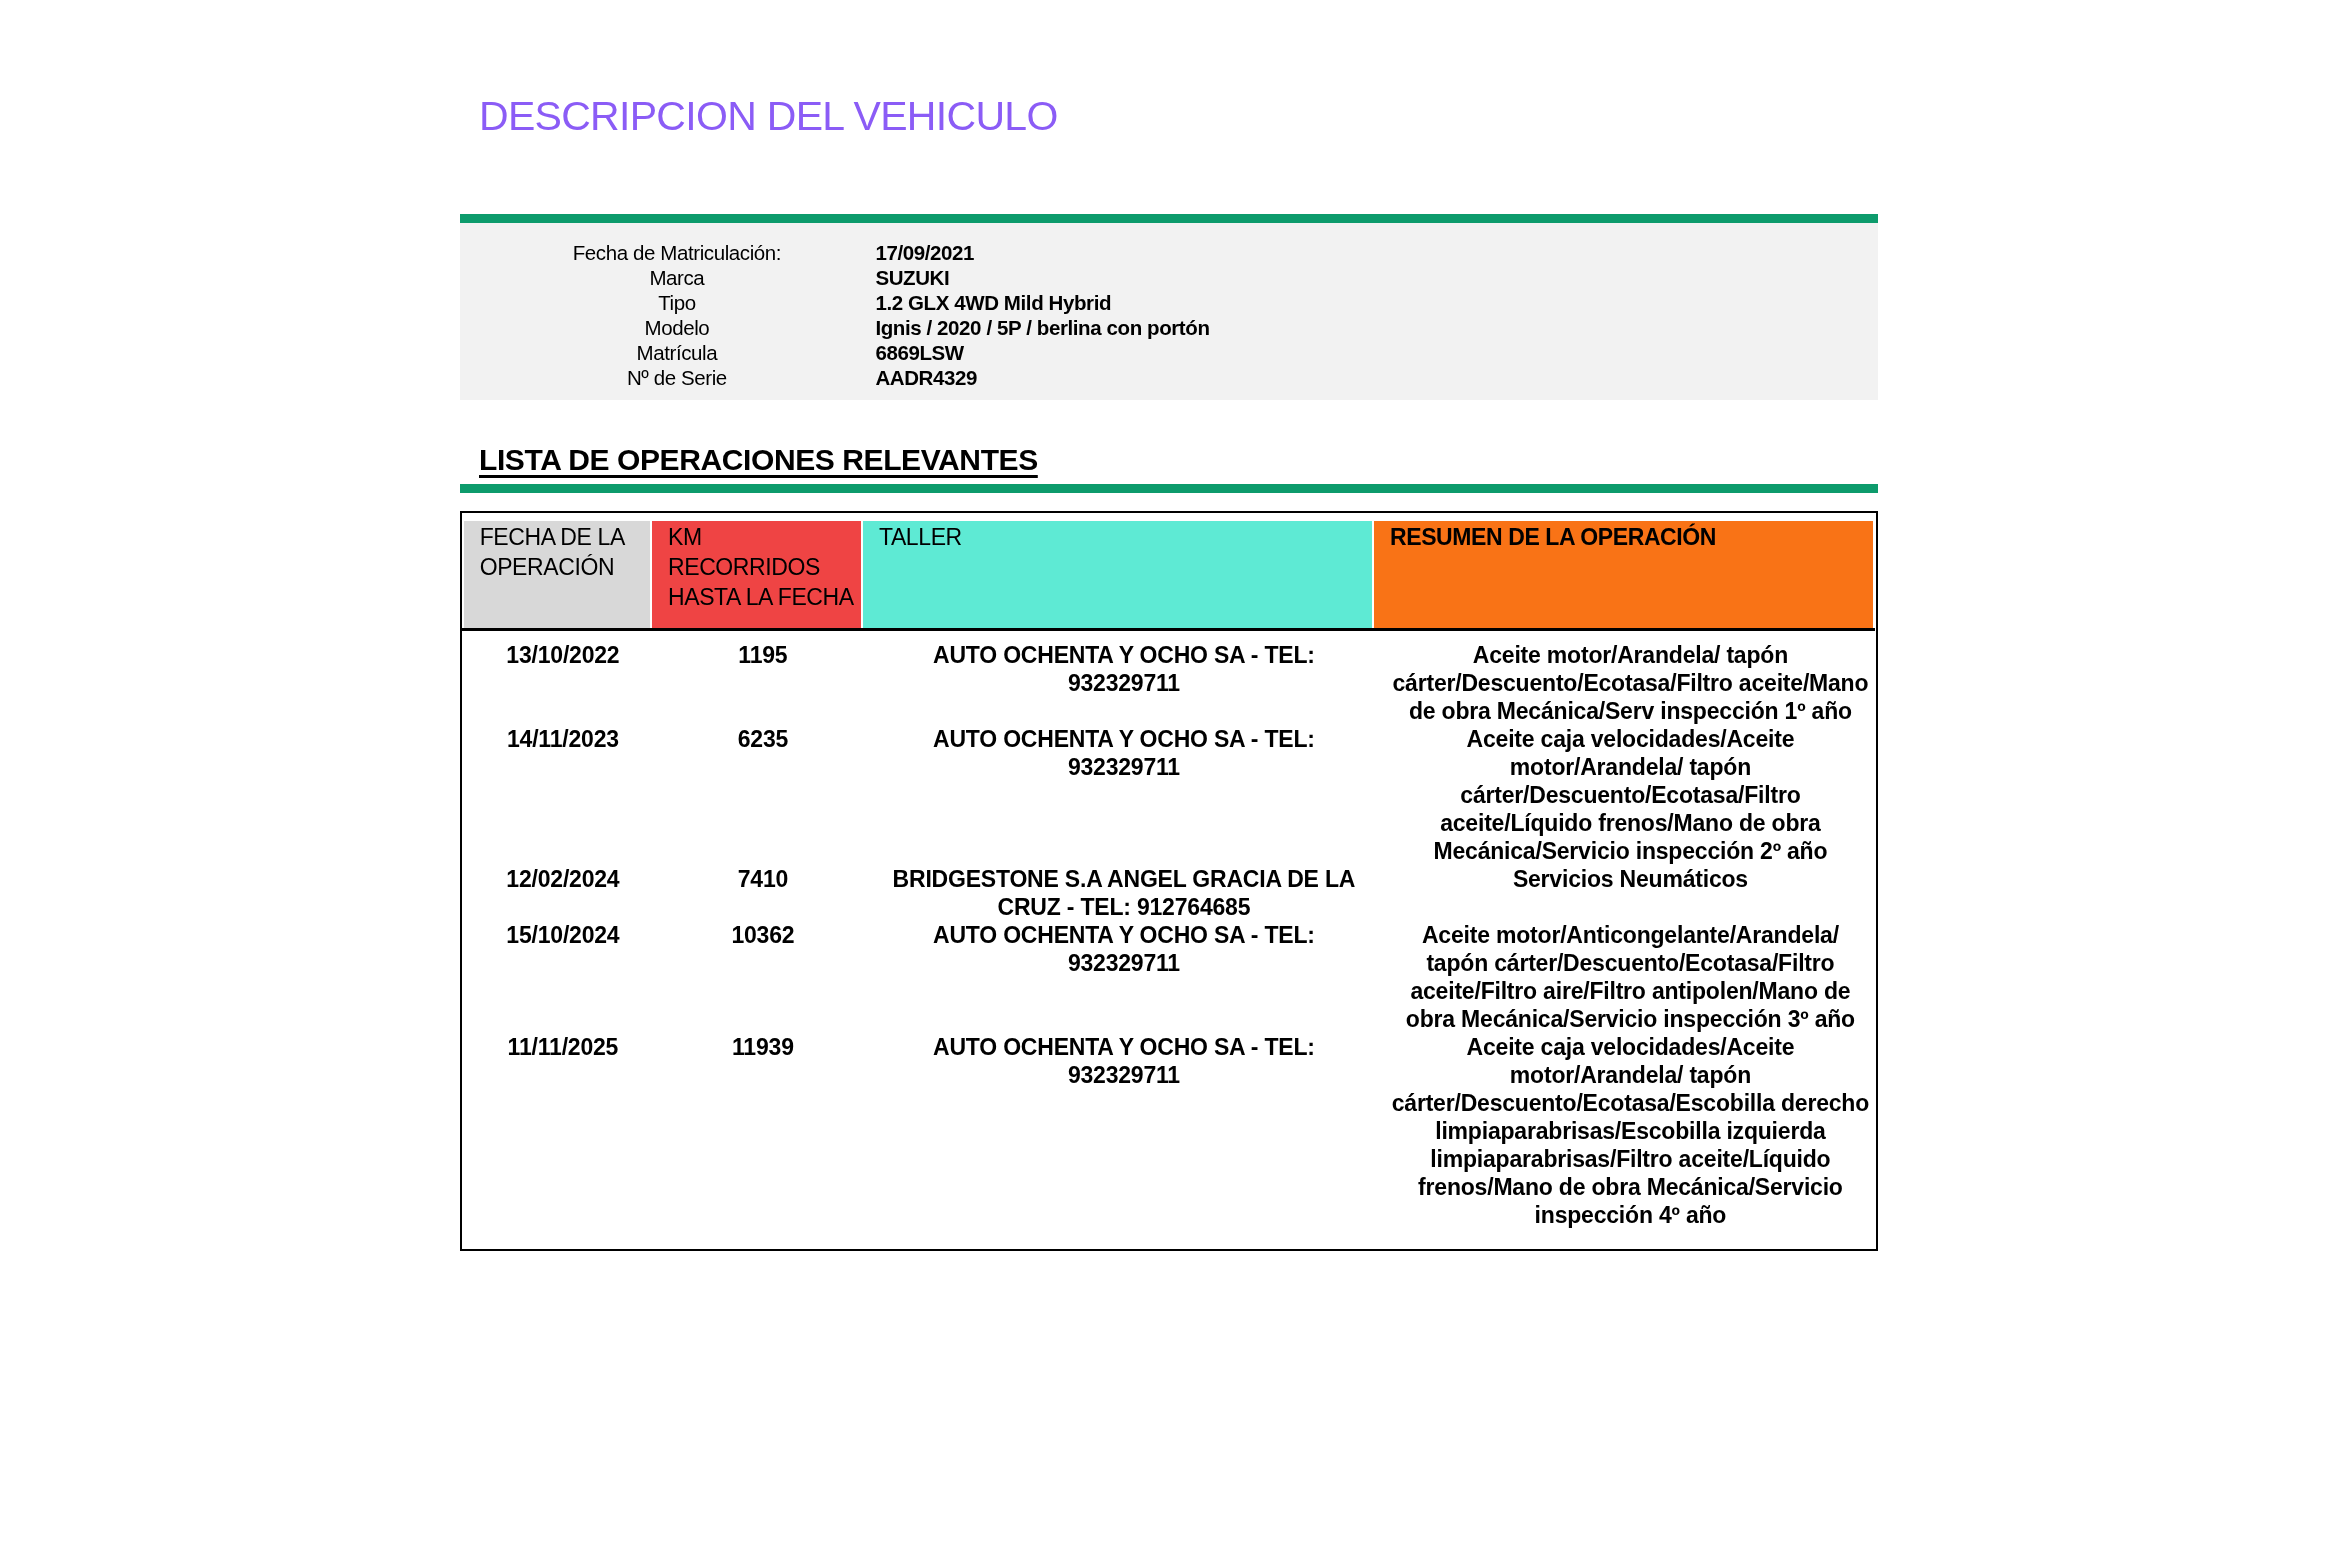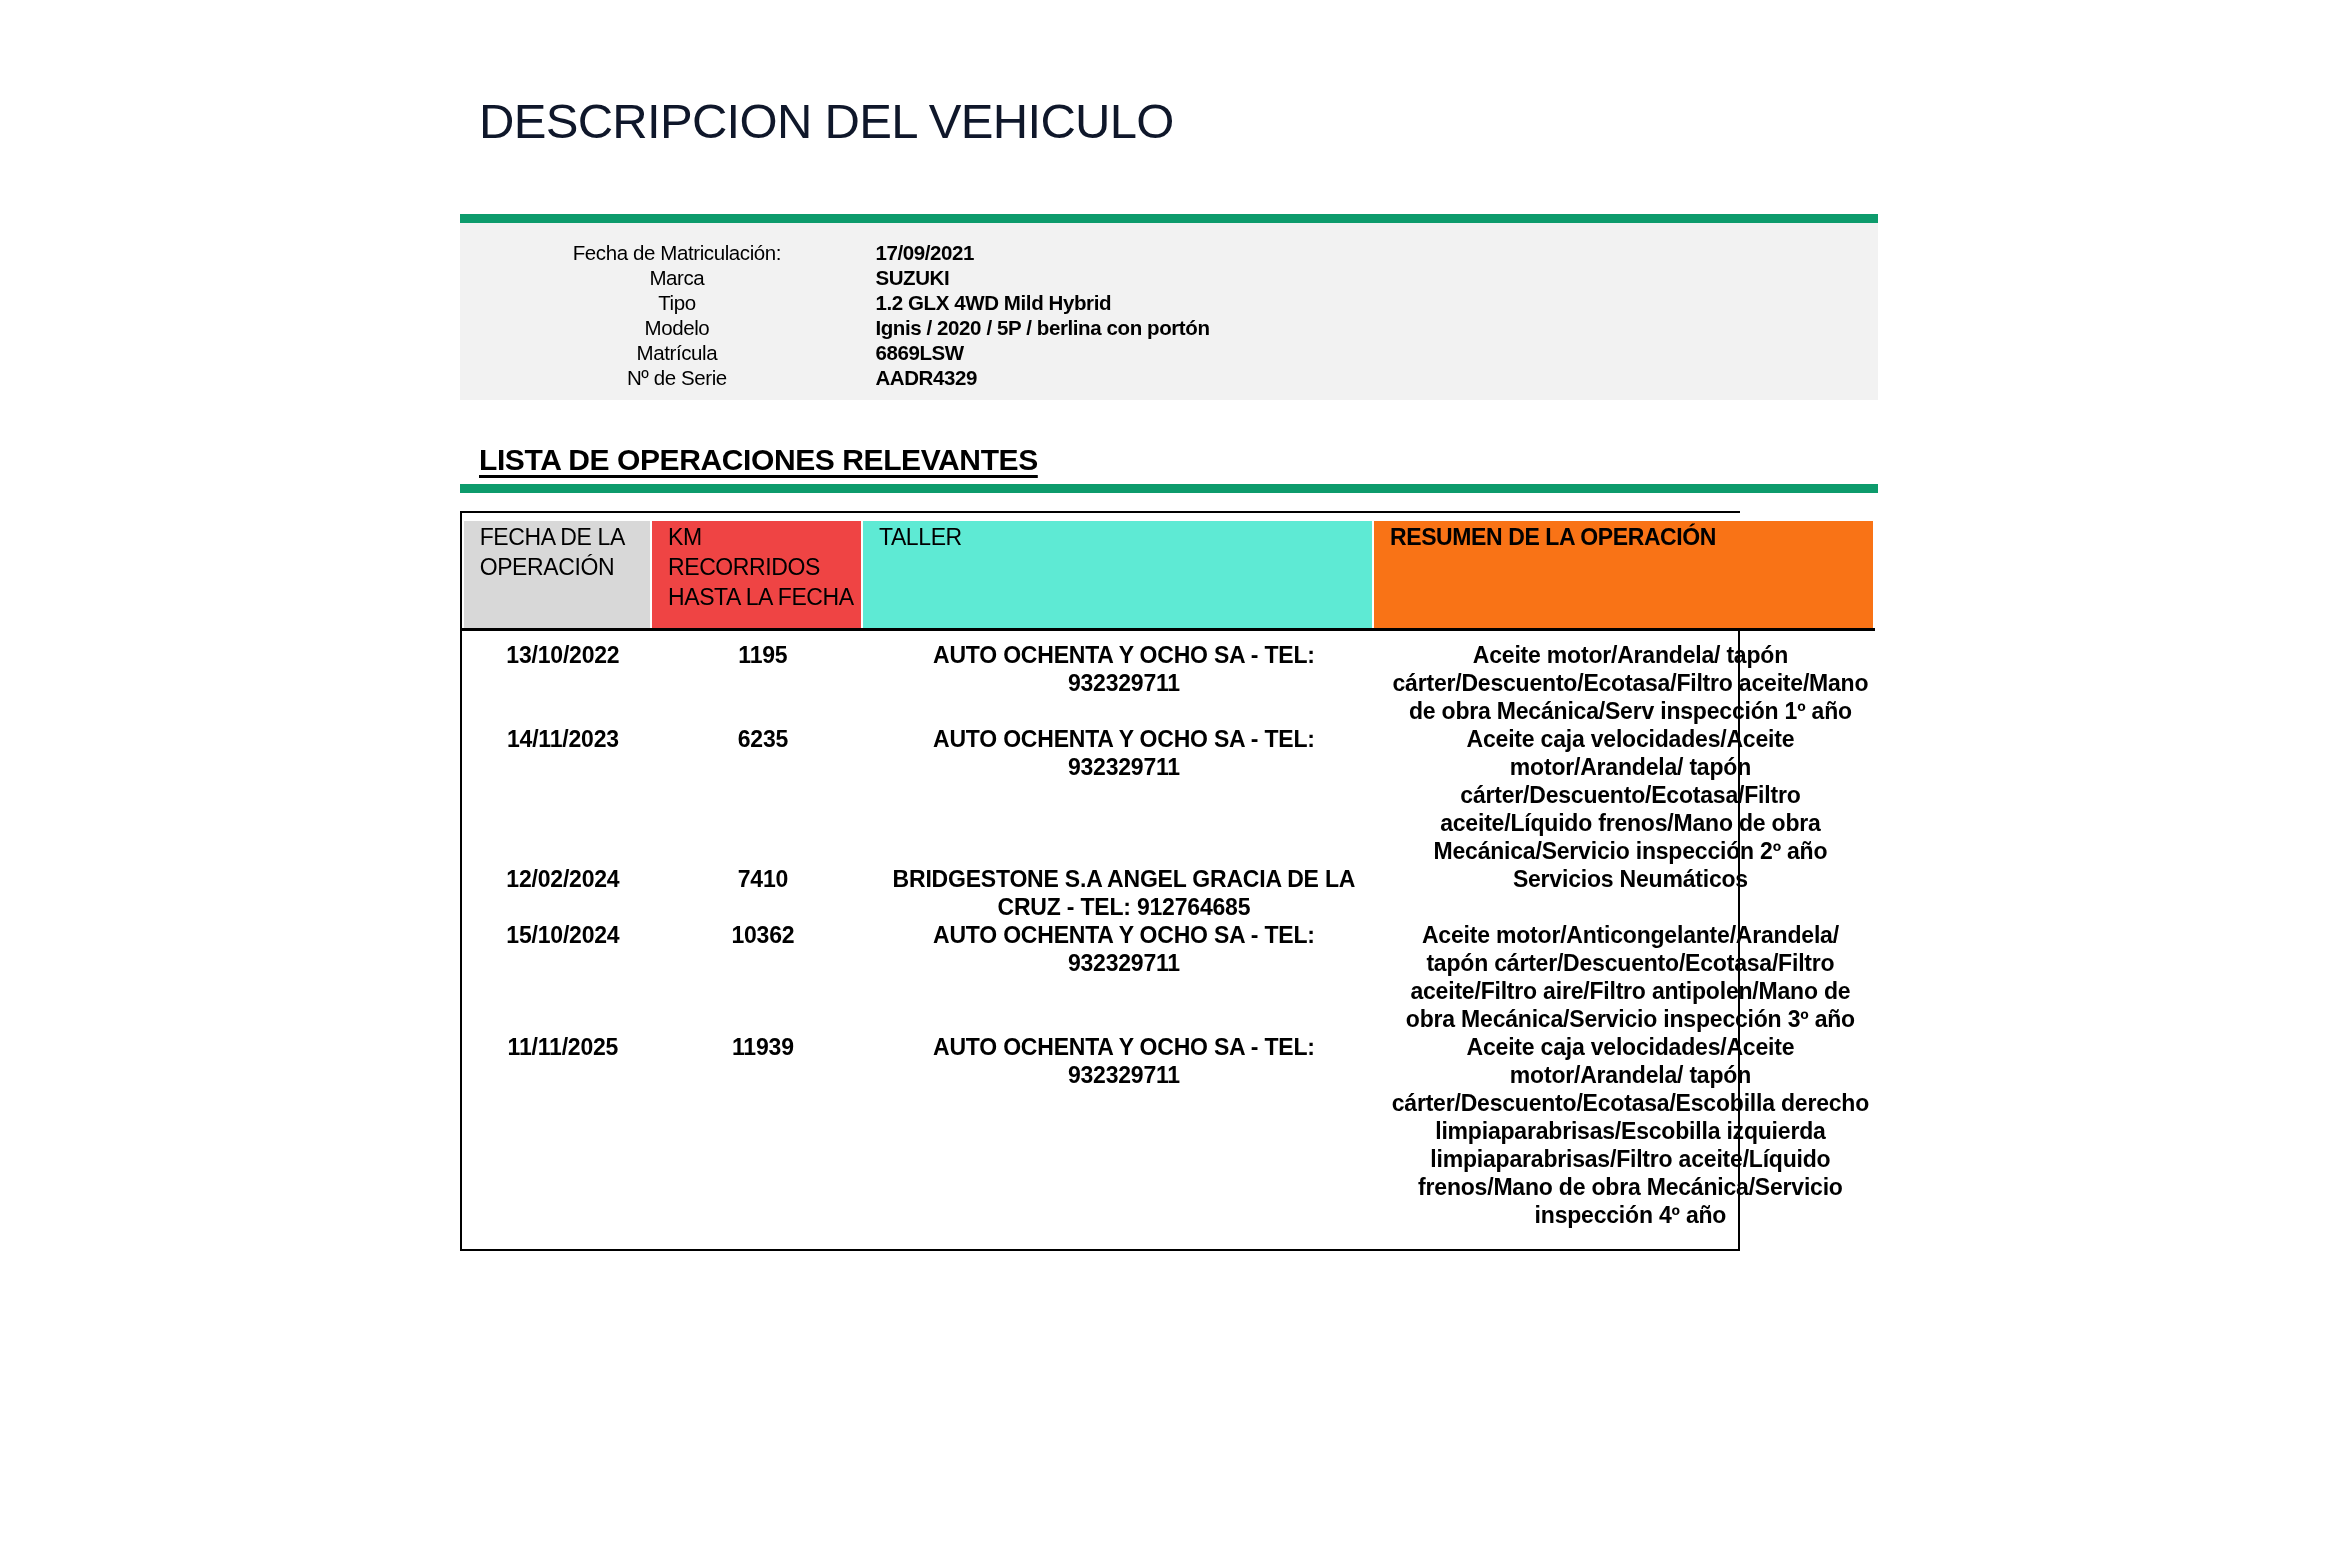--- a/index.html
+++ b/index.html
@@ -3,21 +3,21 @@
 <meta charset="utf-8">
 <style>
   html,body{margin:0;padding:0;}
   body{
     width:2342px;height:1562px;position:relative;background:#ffffff;
     font-family:"Liberation Sans", sans-serif;color:#000;
     letter-spacing:-0.4px;
   }
   .page-title{
     position:absolute;left:479px;top:93px;
-    font-size:49px;font-weight:400;letter-spacing:-0.7px;color:#0f172a;
+    font-size:41px;font-weight:400;letter-spacing:-0.7px;color:#8b5cf6;
     white-space:nowrap;
   }
   .green-bar{
     position:absolute;left:460px;width:1418px;height:9.2px;
   }
   #bar1{top:214px;}
   #bar2{top:484px;}
   .info-panel{
     position:absolute;left:460px;top:223px;width:1418px;height:177px;
     box-sizing:border-box;padding:17px 0 0 18.4px;
@@ -25,21 +25,21 @@
   .info-row{display:flex;line-height:25px;font-size:20.5px;}
   .info-label{width:397px;flex:0 0 397px;font-weight:400;}
   .info-value{font-weight:700;}
   .section-heading{
     position:absolute;left:479px;top:431px;
     font-size:30px;font-weight:700;letter-spacing:-0.4px;
     text-decoration:underline;text-decoration-thickness:2.8px;text-underline-offset:5px;
     white-space:nowrap;color:#000;margin-top:12px;
   }
   .ops-table{
-    position:absolute;left:460px;top:511px;width:1280px;
+    position:absolute;left:460px;top:511px;width:1418px;
     box-sizing:border-box;border:2.1px solid #000;background:#fff;
   }
   .grid-row{display:grid;grid-template-columns:189px 211px 511px 502px;}
   .hdr-cell{
     height:118px;box-sizing:border-box;border-bottom:3.5px solid #000;background:#fff;
   }
   .hdr-fill{
     height:107px;margin:7.8px 1.4px 0 1.4px;box-sizing:border-box;
     padding:1.4px 5.7px 0 15.6px;
     font-size:23px;font-weight:400;line-height:30px;

